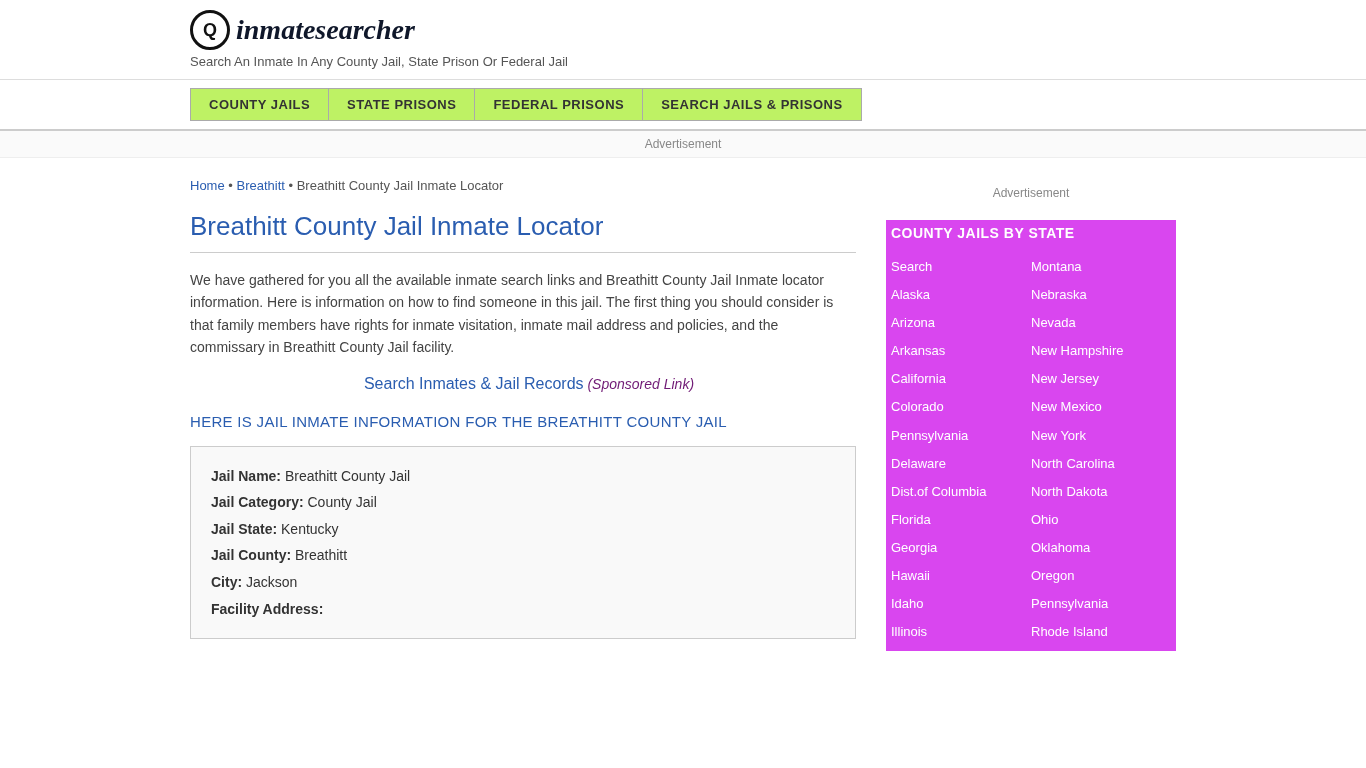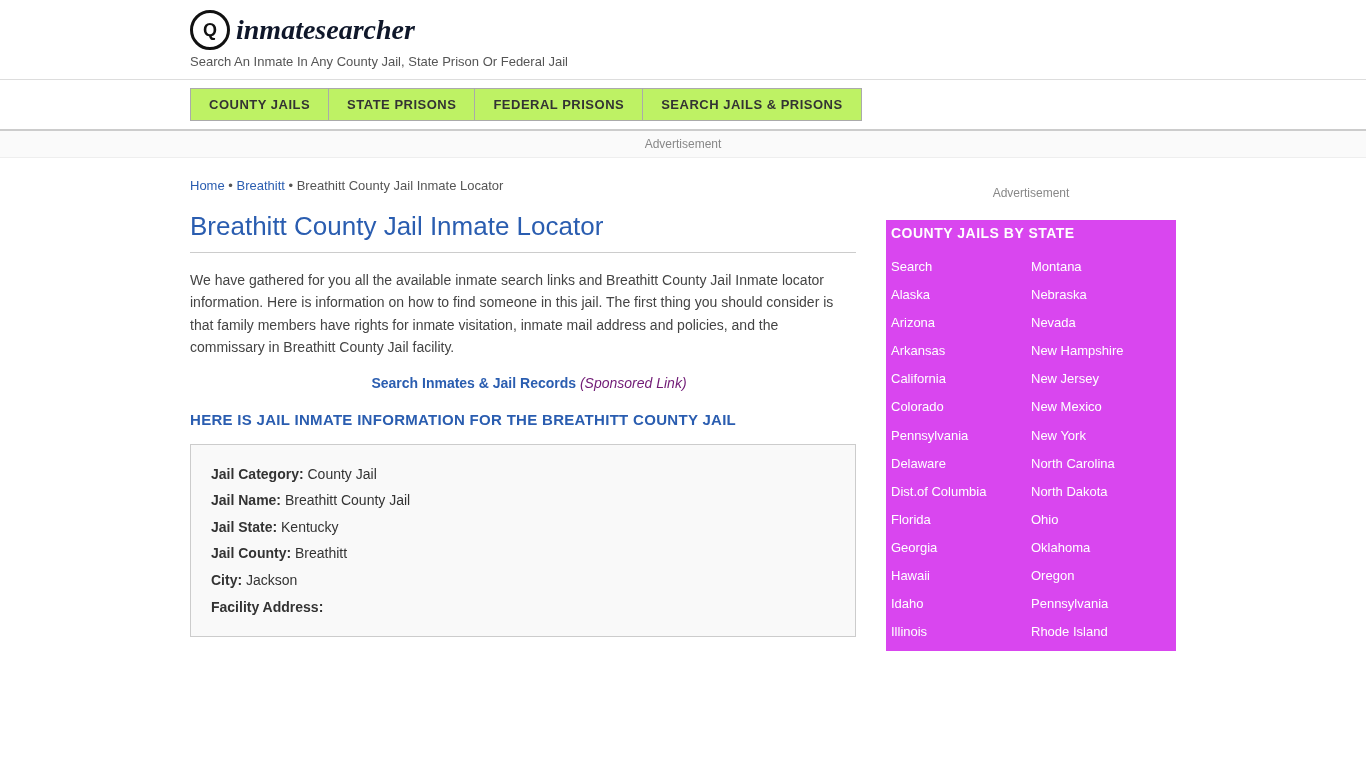--- a/index.html
+++ b/index.html
@@ -31,25 +31,25 @@
     #breadcrumb a { color: #2a5db0; text-decoration: none; }
 
     
     #page-title { font-size: 26px; color: #2a5db0; font-weight: normal; margin-bottom: 16px; border-bottom: 1px solid #ccc; padding-bottom: 10px; }
 
     
     #description { font-size: 14px; line-height: 1.6; color: #444; margin-bottom: 16px; }
 
     
     #search-link { text-align: center; margin-bottom: 20px; }
-    #search-link a { color: #2a5db0; font-weight: bold; font-size: 14px; text-decoration: none; margin-left: 12px; }
+    #search-link a { color: #2a5db0; font-weight: normal; font-size: 16px; text-decoration: none; margin-left: 12px; }
     #search-link .sponsored { color: #701a75; font-style: italic; }
 
     
-    #info-heading { color: #2a5db0; font-weight: bold; font-size: 15px; text-transform: uppercase; margin-bottom: 16px; letter-spacing: 0.3px; }
+    #info-heading { color: #2a5db0; font-weight: normal; font-size: 15px; text-transform: uppercase; margin-bottom: 16px; letter-spacing: 0.3px; }
 
     
     #jail-info-box { border: 1px solid #ccc; background: #f9f9f9; padding: 16px 20px; font-size: 14px; line-height: 1.9; }
     #jail-info-box .field-label { font-weight: bold; }
 
     
     #ad-sidebar { text-align: center; color: #888; font-size: 12px; padding: 8px 0 20px 0; }
     #state-list-box { background: #d946ef; padding: 5px; }
     #state-list-title { color: #fff; font-weight: bold; font-size: 14px; text-transform: uppercase; margin-bottom: 12px; letter-spacing: 0.5px; }
     #state-columns { display: flex; gap: 0; }
@@ -97,28 +97,28 @@
     <div id="search-link">
       <a>Search Inmates &amp; Jail Records</a>
       <span class="sponsored"> </span>
       <span class="sponsored">(Sponsored Link)</span>
     </div>
 
     <div id="info-heading">HERE IS JAIL INMATE INFORMATION FOR THE BREATHITT COUNTY JAIL</div>
 
     <div id="jail-info-box">
       <div>
+        <span class="field-label">Jail Name:</span>
+        <span> </span>
+        <span>Breathitt County Jail</span>
+      </div>
+      <div>
         <span class="field-label">Jail Category:</span>
         <span> </span>
         <span>County Jail</span>
-      </div>
-      <div>
-        <span class="field-label">Jail Name:</span>
-        <span> </span>
-        <span>Breathitt County Jail</span>
       </div>
       <div>
         <span class="field-label">Jail State:</span>
         <span> </span>
         <span>Kentucky</span>
       </div>
       <div>
         <span class="field-label">Jail County:</span>
         <span> </span>
         <span>Breathitt</span>

